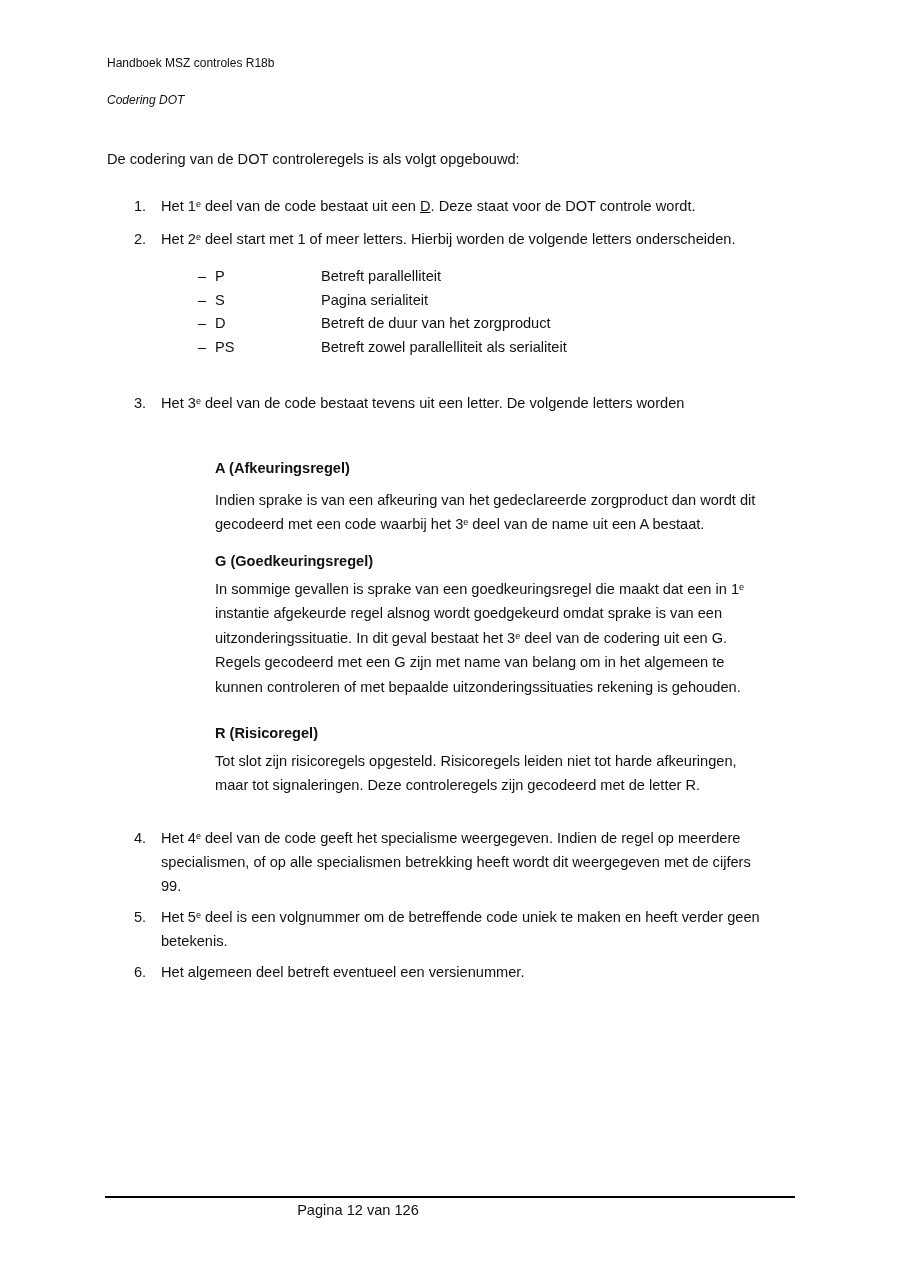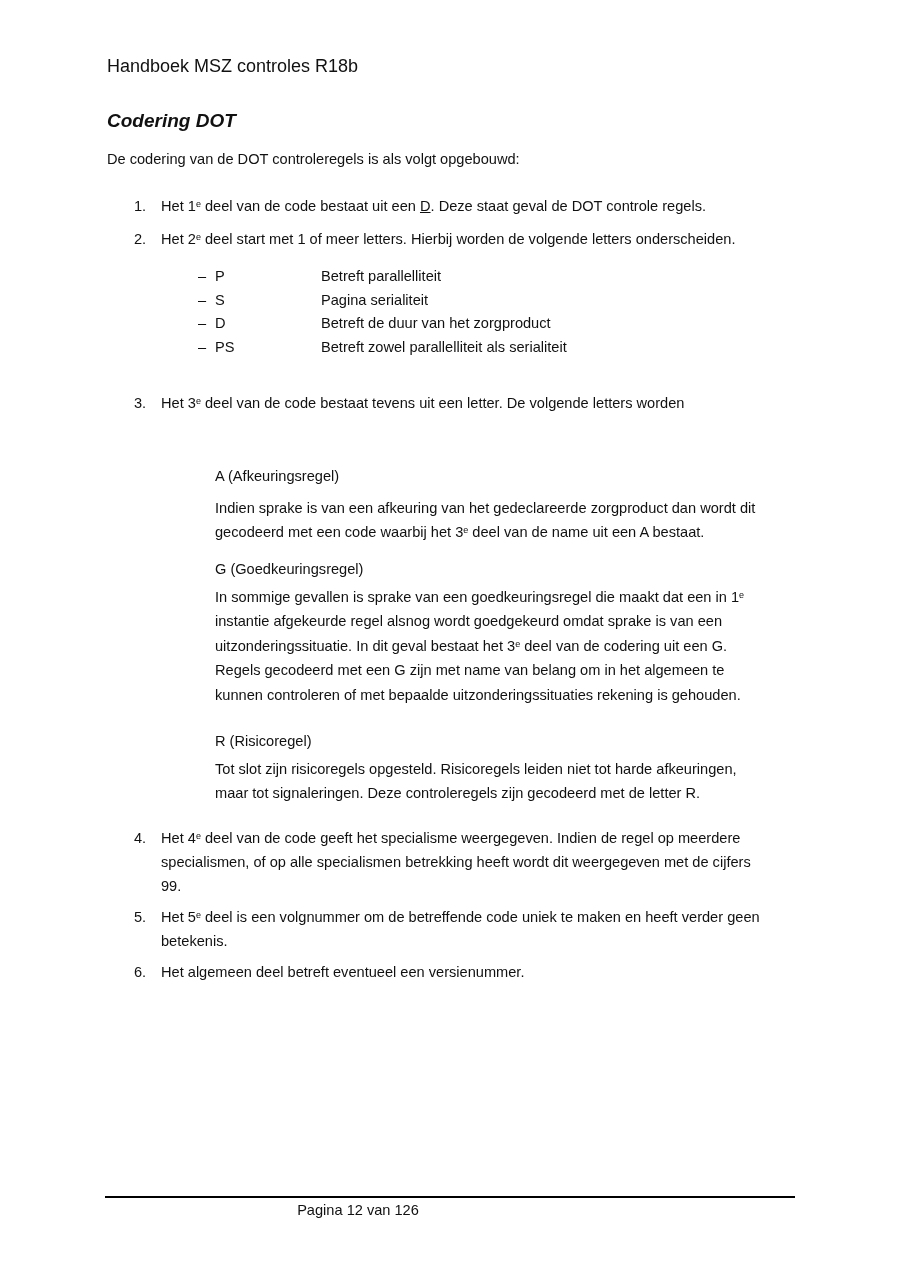--- a/index.html
+++ b/index.html
@@ -2,45 +2,45 @@
 <html><head>
 <meta charset="utf-8">
 <style>
   html, body { margin: 0; padding: 0; background: #ffffff; }
   body {
     width: 900px; height: 1273px; position: relative; overflow: hidden;
     font-family: "Liberation Sans", "DejaVu Sans", sans-serif;
     color: #111; font-size: 14.6px;
   }
   .abs { position: absolute; white-space: nowrap; }
-  .header { left: 107px; top: 56px; font-size: 18px; }
-  .title { left: 107px; top: 93px; font-size: 19px; font-weight: bold; font-style: italic; margin-top: 17px; }
+  .header { left: 107px; top: 56px; font-size: 12px; }
+  .title { left: 107px; top: 93px; font-size: 12px; font-weight: normal; font-style: italic; }
   .intro { left: 107px; top: 151px; }
   .num { position: absolute; left: 134px; }
   .itemtext { position: absolute; left: 161px; line-height: 24px; }
   sup { font-size: 9px; vertical-align: top; position: relative; top: -2px; }
   .u { text-decoration: underline; }
   .dash { position: absolute; left: 198px; }
   .code { position: absolute; left: 215px; }
   .desc { position: absolute; left: 321px; }
   .sub { position: absolute; left: 215px; line-height: 24.5px; }
-  .subhead { font-weight: normal; margin-top: 8px; }
+  .subhead { font-weight: bold; }
   .rule { position: absolute; left: 105px; top: 1196px; width: 690px; height: 1.5px; background: #000; }
   .footer { left: 0; width: 716px; top: 1202px; text-align: center; }
 </style>
 </head>
 <body>
 
 <div class="abs header">Handboek MSZ controles R18b</div>
 <div class="abs title">Codering DOT</div>
 <div class="abs intro">De codering van de DOT controleregels is als volgt opgebouwd:</div>
 
 <div>
   <span class="num" style="top:198px">1.</span>
-  <span class="itemtext" style="top:194px; white-space:nowrap"><span>Het 1</span><sup>e</sup><span> deel van de code bestaat uit een </span><span class="u">D</span><span>. Deze staat geval de DOT controle regels.</span></span>
+  <span class="itemtext" style="top:194px; white-space:nowrap"><span>Het 1</span><sup>e</sup><span> deel van de code bestaat uit een </span><span class="u">D</span><span>. Deze staat voor de DOT controle wordt.</span></span>
 </div>
 
 <div>
   <span class="num" style="top:231px">2.</span>
   <span class="itemtext" style="top:227px; white-space:nowrap"><span>Het 2</span><sup>e</sup><span> deel start met 1 of meer letters. Hierbij worden de volgende letters onderscheiden.</span></span>
 
   <div>
     <div>
       <span class="dash" style="top:268px">–</span>
       <span class="code" style="top:268px">P</span>

